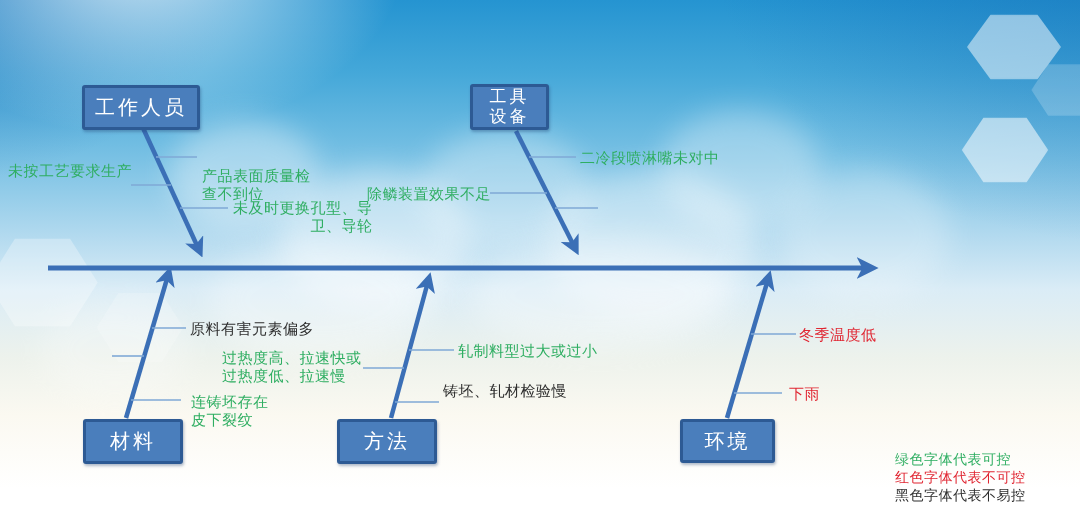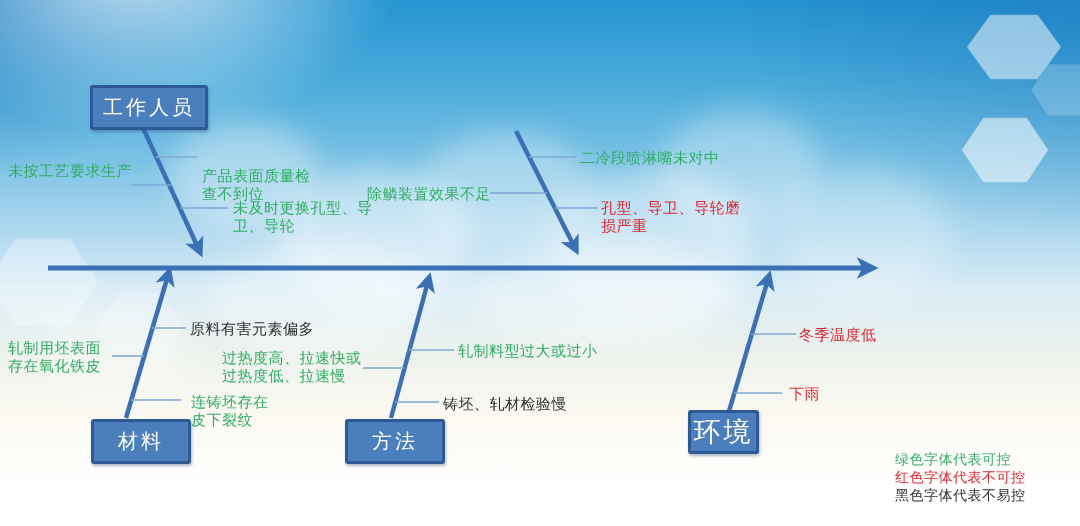--- a/index.html
+++ b/index.html
@@ -14,21 +14,21 @@
       radial-gradient(ellipse 620px 460px at 1130px -70px, rgba(18,105,180,0.5), rgba(18,105,180,0) 68%),
       linear-gradient(180deg,#2594d1 0%,#45a8d9 14%,#79c1e4 30%,#b3daef 45%,#daecf6 55%,#edf2ec 68%,#fbf9f1 79%,#ffffff 93%);
   }
   .bokeh{position:absolute;background:#ffffff;border-radius:50%;filter:blur(14px);}
   .hex{position:absolute;background:#ffffff;clip-path:polygon(26% 4%,74% 4%,98% 50%,74% 96%,26% 96%,2% 50%);filter:blur(2px);}
   #lines{position:absolute;left:0;top:0;}
   .catbox{
     position:absolute;display:flex;align-items:center;justify-content:center;
     background:#4a7ebc;border:3px solid #2d5a94;border-radius:3px;
     color:#ffffff;letter-spacing:3px;box-shadow:1px 2px 3px rgba(30,60,110,0.35);
-    box-sizing:border-box;text-align:center;margin-left:8px;
+    box-sizing:border-box;text-align:center;
   }
   .catbox .lbl{white-space:pre-line;line-height:1.15;}
   .cause{position:absolute;font-size:15px;line-height:18px;white-space:pre-line;letter-spacing:0.5px;}
   .c-green{color:#2fae62;}
   .c-red{color:#e02531;}
   .c-black{color:#2e2e2e;}
   .right-align{text-align:right;}
   #legend{position:absolute;left:895px;top:451px;font-size:14px;line-height:18px;letter-spacing:0.5px;font-family:Liberation Serif, serif;}
 </style>
 </head>
@@ -81,51 +81,51 @@
       <path d="M363,368 L404,368"></path>
       <path d="M395,402 L439,402"></path>
       <path d="M751,334 L796,334"></path>
       <path d="M734,393 L782,393"></path>
     </g>
   </svg>
 
   <div class="catbox" style="left:82px;top:85px;width:118px;height:45px;font-size:20px;">
     <span class="lbl">工作人员</span>
   </div>
+  <div class="catbox" style="left:470px;top:84px;width:79px;height:46px;font-size:17px;">
+    <span class="lbl">工具
+设备</span>
+  </div>
   <div class="catbox" style="left:83px;top:419px;width:100px;height:45px;font-size:20px;">
     <span class="lbl">材料</span>
   </div>
   <div class="catbox" style="left:337px;top:419px;width:100px;height:45px;font-size:20px;">
     <span class="lbl">方法</span>
   </div>
-  <div class="catbox" style="left:680px;top:410px;width:71px;height:44px;font-size:27px;">
+  <div class="catbox" style="left:680px;top:419px;width:95px;height:44px;font-size:20px;">
     <span class="lbl">环境</span>
   </div>
 
   <div class="cause c-green" style="left:202px;top:148px;margin-top:19px;">产品表面质量检
 查不到位</div>
   <div class="cause c-green" style="left:8px;top:162px;">未按工艺要求生产</div>
-  <div class="cause c-green" style="left:233px;top:199px;">未及时更换孔型、导
+  <div class="cause c-green" style="left:233px;top:199px;text-align:right;">未及时更换孔型、导
 卫、导轮</div>
 
   <div class="cause c-green" style="left:580px;top:149px;">二冷段喷淋嘴未对中</div>
   <div class="cause right-align c-green" style="left:367px;top:185px;">除鳞装置效果不足</div>
-  <div class="cause c-red" style="left:601px;top:199px;">孔型、导卫、导轮磨
-损严重</div>
 
   <div class="cause c-black" style="left:190px;top:320px;">原料有害元素偏多</div>
-  <div class="cause c-green" style="left:8px;top:339px;">轧制用坯表面
-存在氧化铁皮</div>
   <div class="cause c-green" style="left:191px;top:393px;">连铸坯存在
 皮下裂纹</div>
 
   <div class="cause c-green" style="left:458px;top:342px;">轧制料型过大或过小</div>
   <div class="cause c-green" style="left:222px;top:349px;">过热度高、拉速快或
 过热度低、拉速慢</div>
-  <div class="cause c-black" style="left:443px;top:395px;">铸坯、轧材检验慢</div>
+  <div class="cause c-black" style="left:443px;top:382px;">铸坯、轧材检验慢</div>
 
   <div class="cause c-red" style="left:799px;top:326px;">冬季温度低</div>
   <div class="cause c-red" style="left:789px;top:385px;">下雨</div>
 
   <div id="legend">
     <div class="c-green">绿色字体代表可控</div>
     <div class="c-red">红色字体代表不可控</div>
     <div class="c-black">黑色字体代表不易控</div>
   </div>
 

